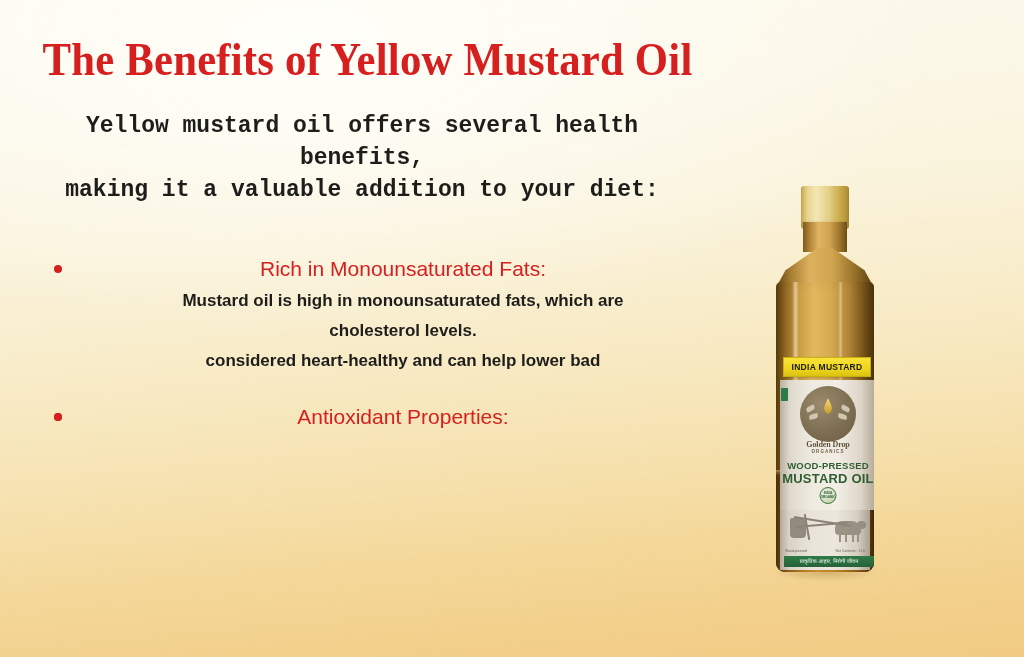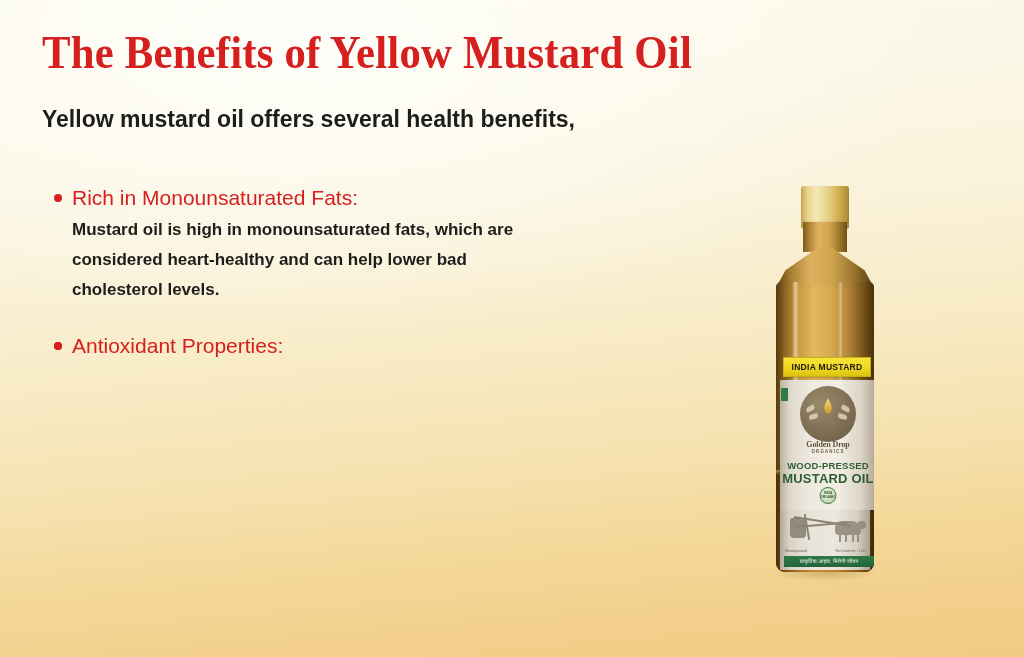--- a/index.html
+++ b/index.html
@@ -45,22 +45,23 @@
       radial-gradient(circle at 71% 38%, rgba(190,170,130,0.08) 0 2px, transparent 3px),
       radial-gradient(circle at 28% 61%, rgba(190,170,130,0.07) 0 2px, transparent 3px),
       radial-gradient(circle at 88% 73%, rgba(190,170,130,0.07) 0 2px, transparent 3px),
       radial-gradient(circle at 58% 88%, rgba(190,170,130,0.06) 0 2px, transparent 3px);
   }
 
   
   #content {
     position: absolute;
     left: 42px;
-    top: 5px;
+    top: 12px;
     width: 700px;
+    text-align: center;
   }
 
   #headline {
     margin: 0;
     padding-top: 22px;
     color: #d6201f;
     font-family: "Liberation Serif", "DejaVu Serif", serif;
     font-weight: bold;
     font-size: 46px;
     line-height: 52px;
@@ -73,21 +74,21 @@
 
   #intro {
     margin: 0;
     padding-top: 24px;
     width: 640px;
     color: #1d1d1b;
     font-size: 23px;
     line-height: 32px;
     font-weight: 600;
   }
-  #intro .line { display: block; }
+  #intro .line { display: block; font-family: Liberation Mono, monospace; }
 
   #benefits {
     list-style: none;
     margin: 8px;
     padding: 0;
     padding-top: 42px;
   }
 
   .benefit {
     position: relative;
@@ -495,31 +496,32 @@
 <div id="poster">
 
   <div id="grain"></div>
 
   <div id="content">
 
     <h1 id="headline">The Benefits of Yellow Mustard Oil</h1>
 
     <p id="intro">
       <span class="line">Yellow mustard oil offers several health benefits,</span>
+      <span class="line">making it a valuable addition to your diet:</span>
     </p>
 
     <ul id="benefits">
 
       <li class="benefit">
         <span class="bullet-dot"></span>
         <span class="benefit-title">Rich in Monounsaturated Fats:</span>
         <span class="benefit-body">
           <span class="line">Mustard oil is high in monounsaturated fats, which are</span>
+          <span class="line">cholesterol levels.</span>
           <span class="line">considered heart-healthy and can help lower bad</span>
-          <span class="line">cholesterol levels.</span>
         </span>
       </li>
 
       <li class="benefit">
         <span class="bullet-dot"></span>
       </li>
 
       <li class="benefit">
         <span class="bullet-dot"></span>
         <span class="benefit-title">Antioxidant Properties:</span>

